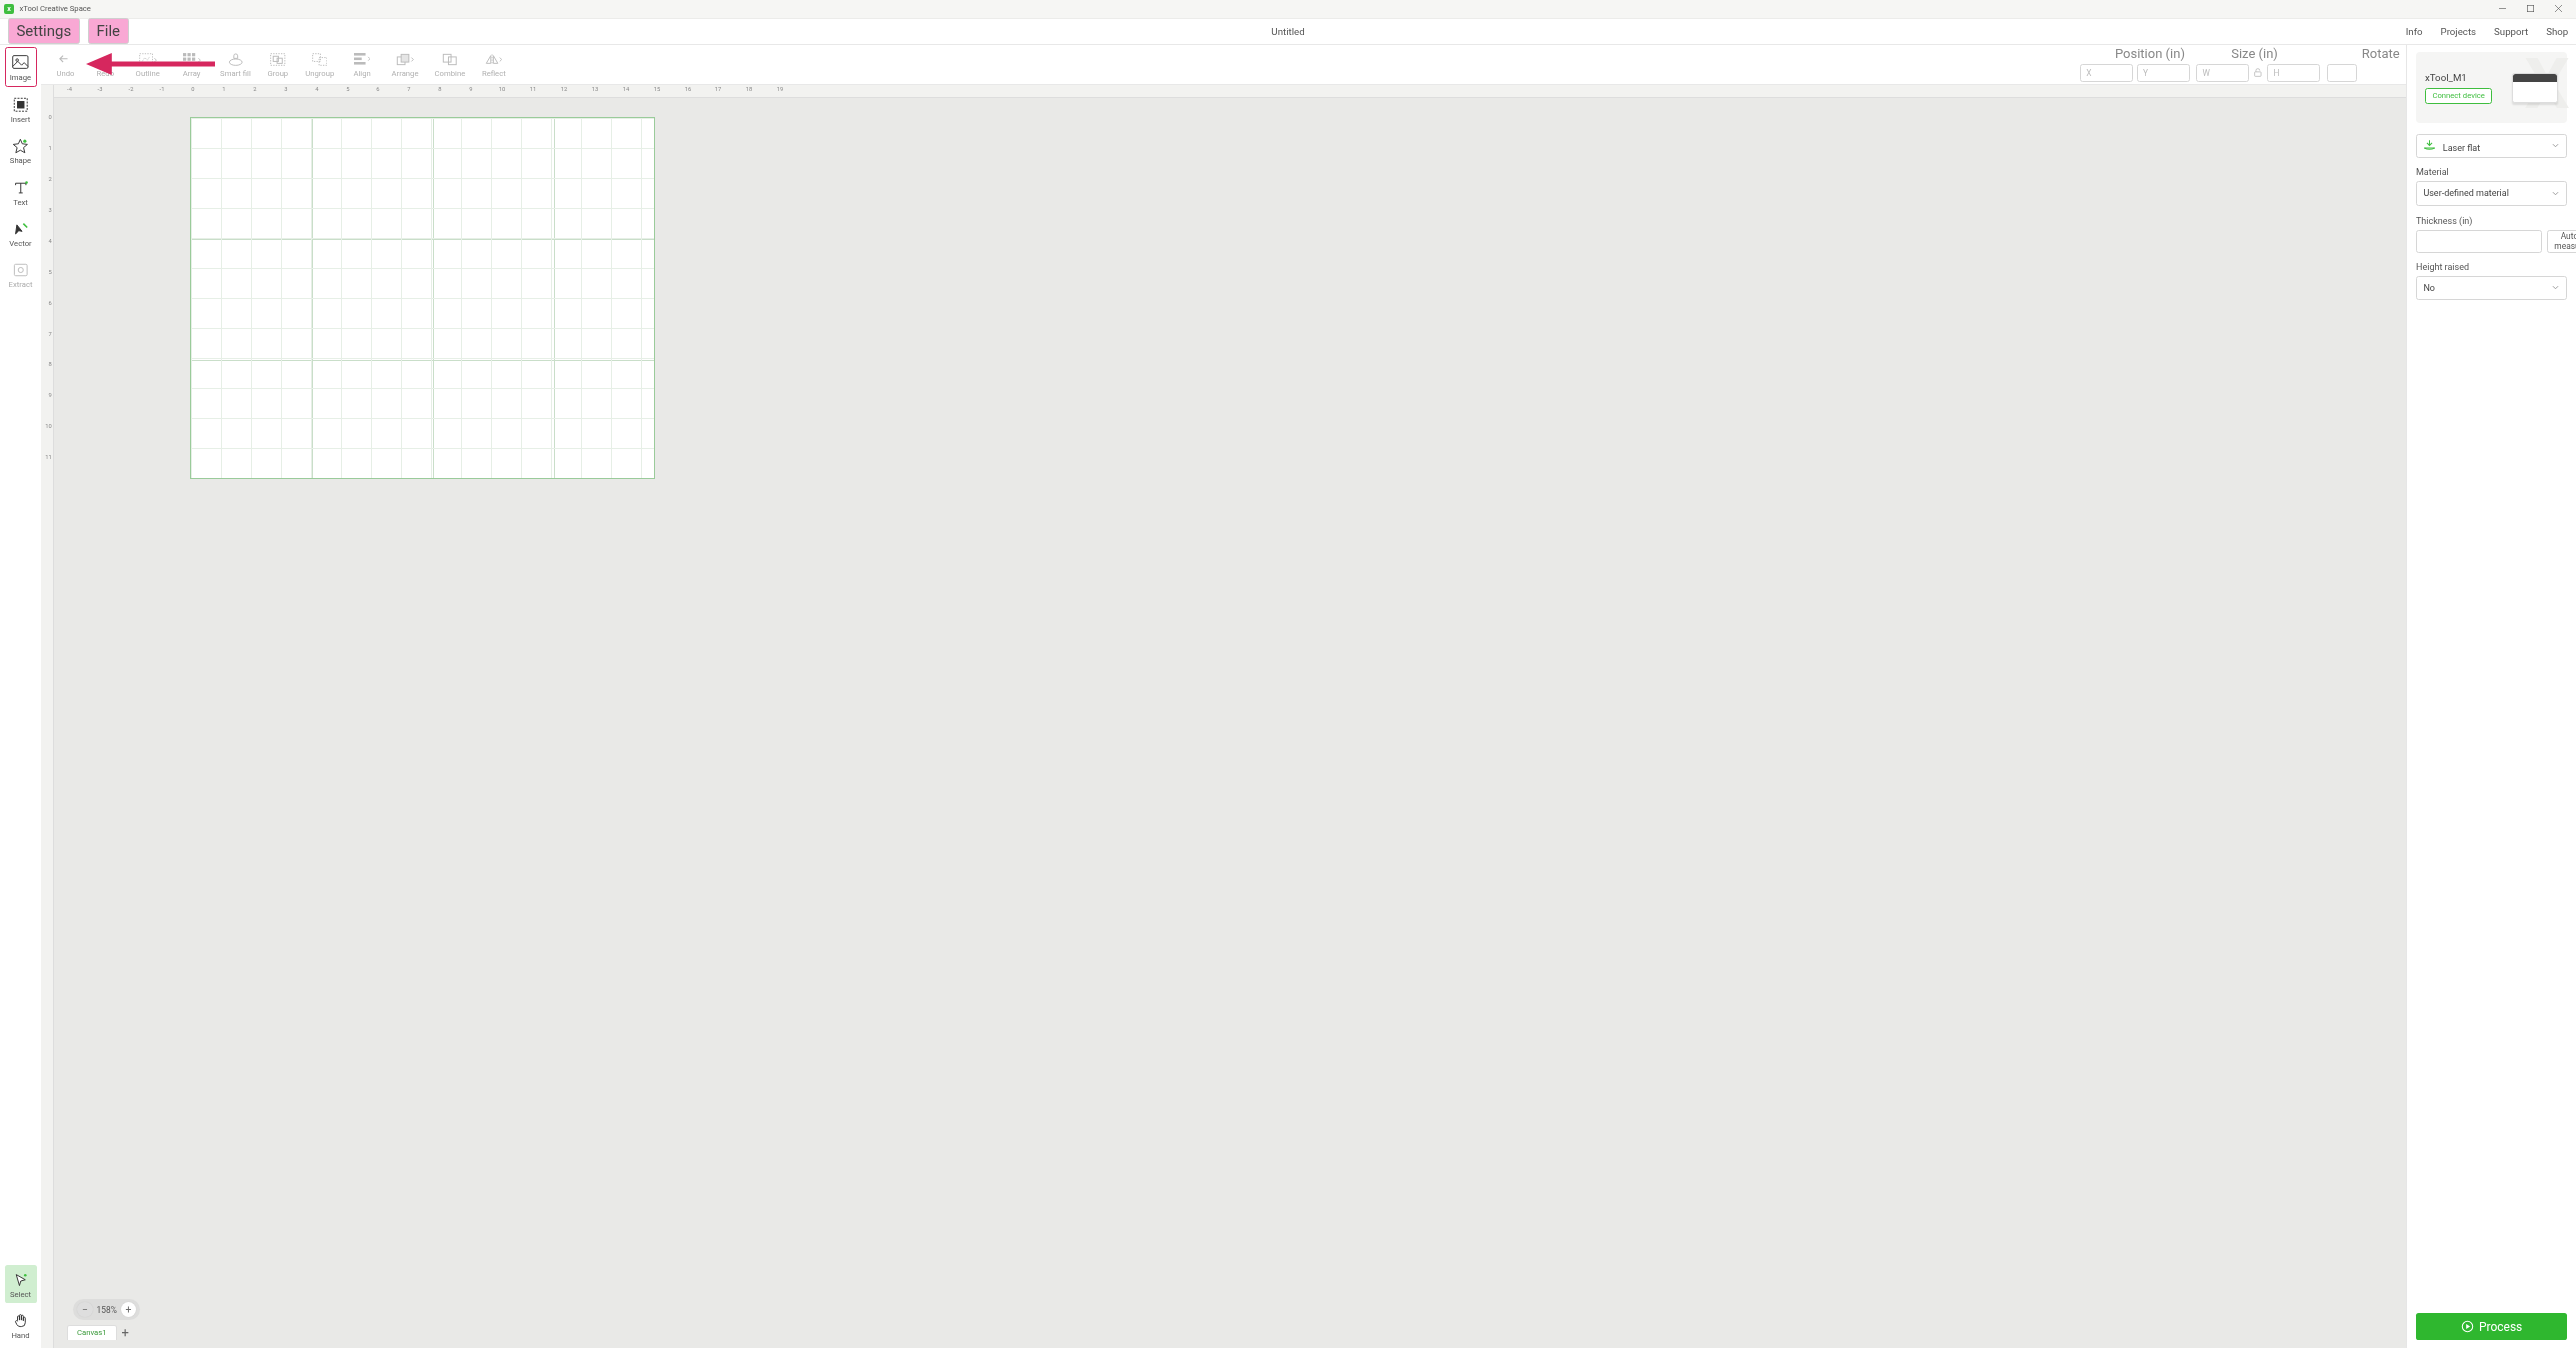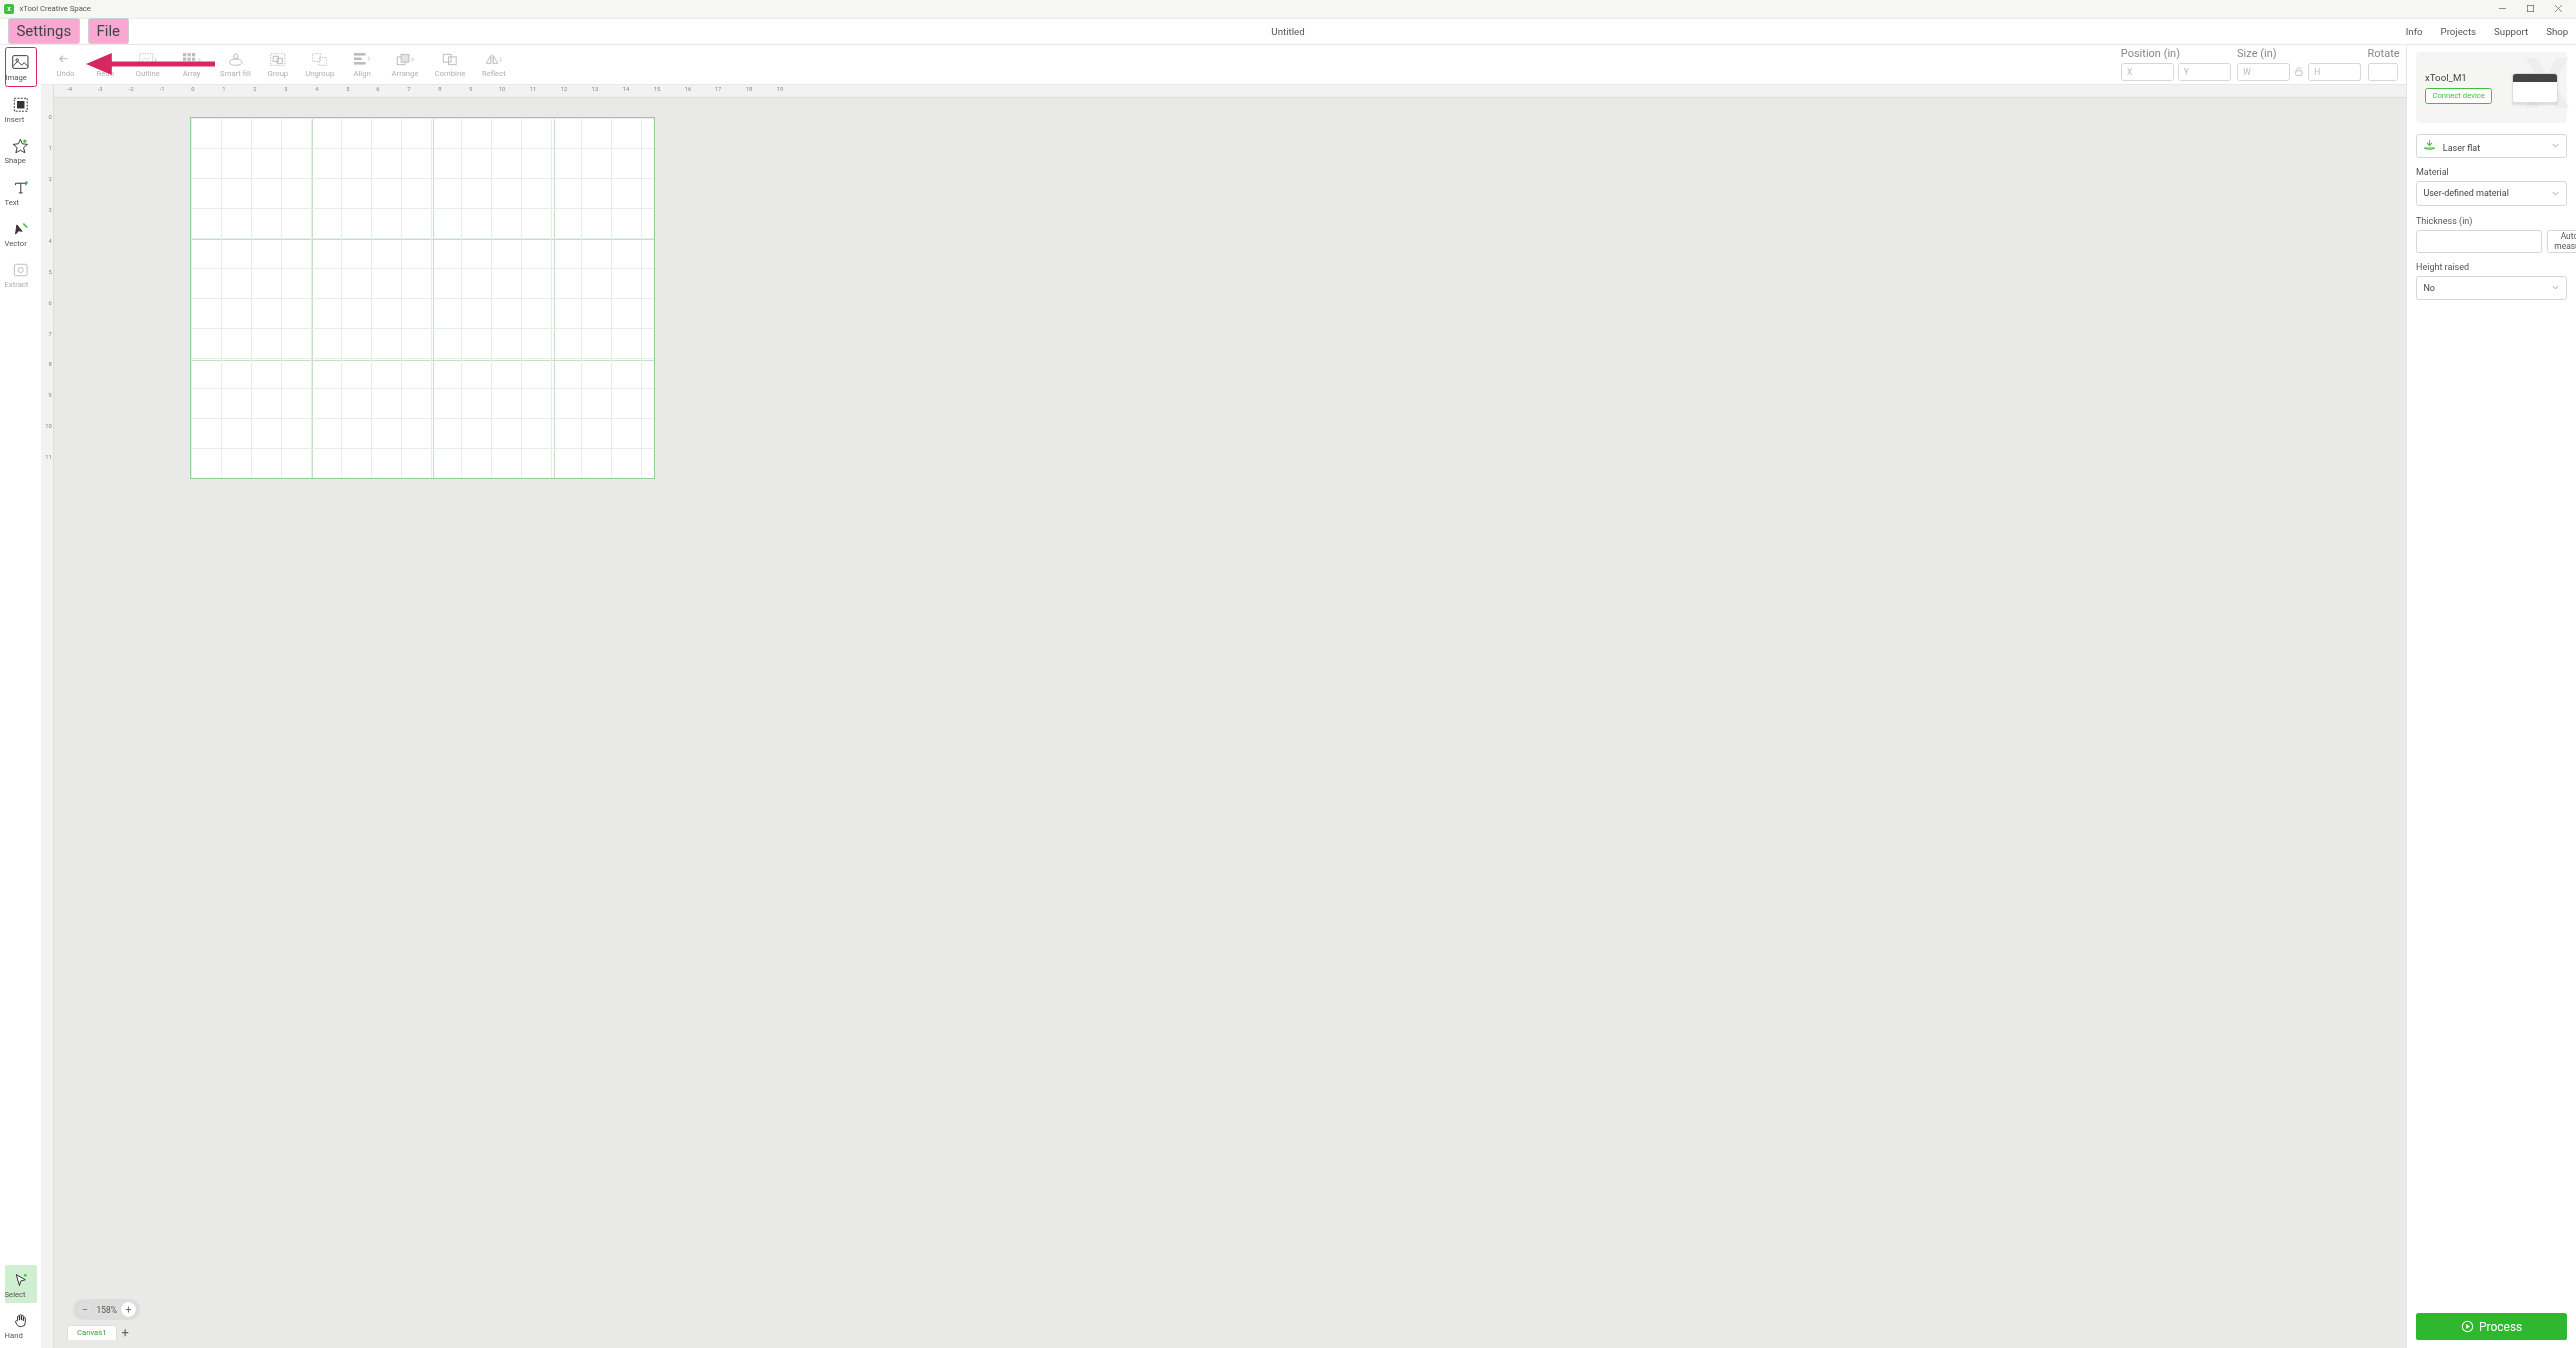--- a/index.html
+++ b/index.html
@@ -19,37 +19,37 @@
   .menubar .menu-btn { font-size: 15px; color: #444; padding: 3.2px 7.7px; border: 0.6px solid #cfcfcf; border-radius: 2.6px; margin-right: 8px; background: #f9a8d4; cursor: pointer; }
   .menubar .doc-title { position: absolute; left: 50%; transform: translateX(-50%); font-size: 9.7px; color: #555; }
   .menubar .right-links { margin-left: auto; display: flex; gap: 18px; }
   .menubar .right-links span { font-size: 9.7px; color: #555; cursor: pointer; }
 
   
   .main { flex: 1; display: flex; min-height: 0; }
 
   
   .left-tools { width: 41px; background: #fff; display: flex; flex-direction: column; align-items: center; padding-top: 2.6px; }
-  .tool-item { width: 32px; display: flex; flex-direction: column; padding: 5.2px 0 3.9px; cursor: pointer; border-radius: 2.6px; margin-bottom: 3.9px; position: relative; }
+  .tool-item { width: 32px; display: flex; flex-direction: column; align-items: center; padding: 5.2px 0 3.9px; cursor: pointer; border-radius: 2.6px; margin-bottom: 3.9px; position: relative; }
   .tool-item .icon-wrap { height: 18px; display: flex; align-items: center; justify-content: center; }
   .tool-item .tool-label { font-size: 7.7px; color: #555; margin-top: 1.3px; }
   .tool-item.disabled .tool-label { color: #aaa; }
   .tool-item.active { background: #d0eed0; }
   .tool-item.highlight { border: 1.9px solid #d6275e; }
   .tool-gap { flex: 1; }
 
   
   .workspace { flex: 1; display: flex; flex-direction: column; min-width: 0; }
   .toolbar { height: 40px; border-bottom: 0.6px solid #e8e8e8; display: flex; align-items: center; padding: 0 6.4px; gap: 3.9px; position: relative; }
   .tb-item { display: flex; flex-direction: column; align-items: center; width: 36px; color: #b0b0b0; cursor: default; }
   .tb-item .tb-icon { height: 16.7px; display: flex; align-items: center; justify-content: center; }
   .tb-item .tb-label { font-size: 7.7px; margin-top: 1.3px; }
   .tb-fields { margin-left: auto; display: flex; align-items: flex-start; gap: 6.4px; }
   .field-group { display: flex; flex-direction: column; }
-  .field-group .fg-label { font-size: 11px; color: #888; margin-bottom: 2.6px; }
+  .field-group .fg-label { font-size: 13px; color: #888; margin-bottom: 2.6px; margin-left: 35px; }
   .field-group .fg-row { display: flex; gap: 3.9px; align-items: center; }
   .fg-input { width: 53px; height: 18px; border: 0.6px solid #d6d6d6; border-radius: 2.6px; padding: 0 5.2px; font-size: 8.4px; color: #aaa; background: #fff; }
   .fg-input::placeholder { color: #bbb; }
   .rotate-group .fg-input { width: 30px; }
   .lock-icon { width: 10.3px; height: 10.3px; display:flex;align-items:center;justify-content:center;}
 
   
   .arrow-overlay { position: absolute; top: 8.4px; left: 45px; width: 129px; height: 22px; pointer-events: none; z-index: 50;}
   .arrow-overlay svg { width: 100%; height: 100%; }
 

